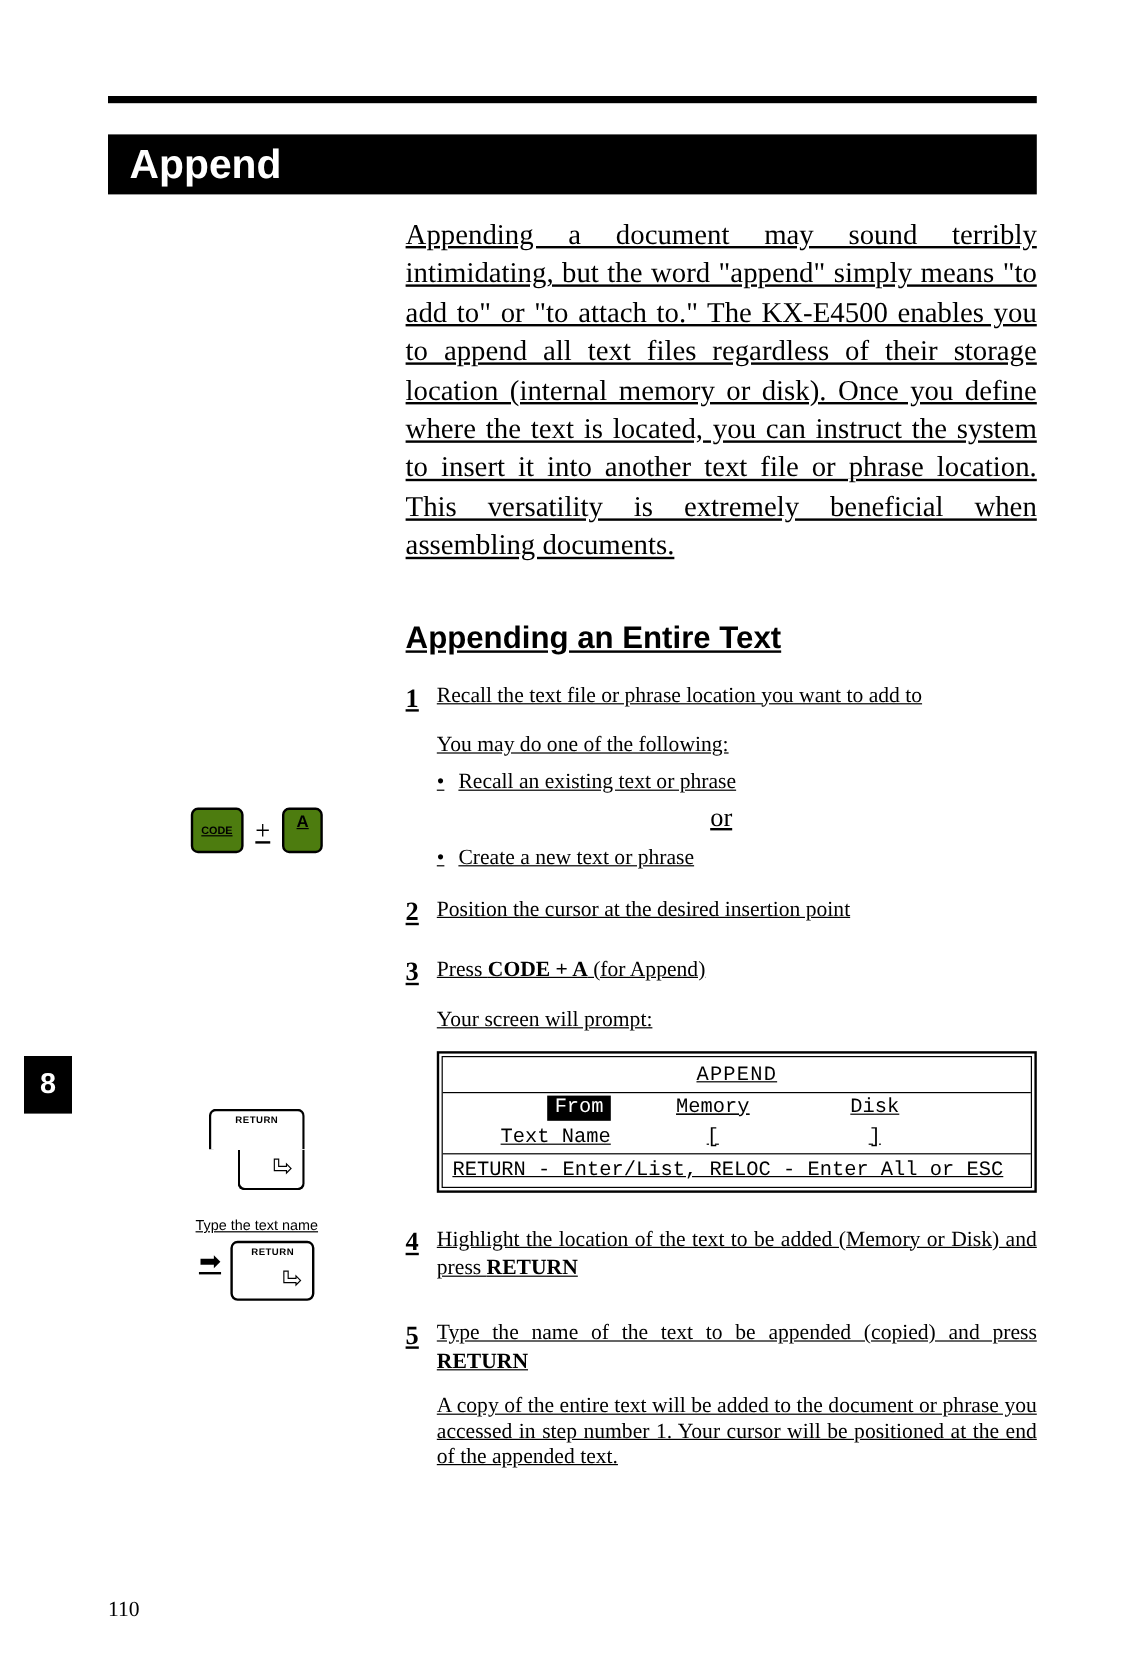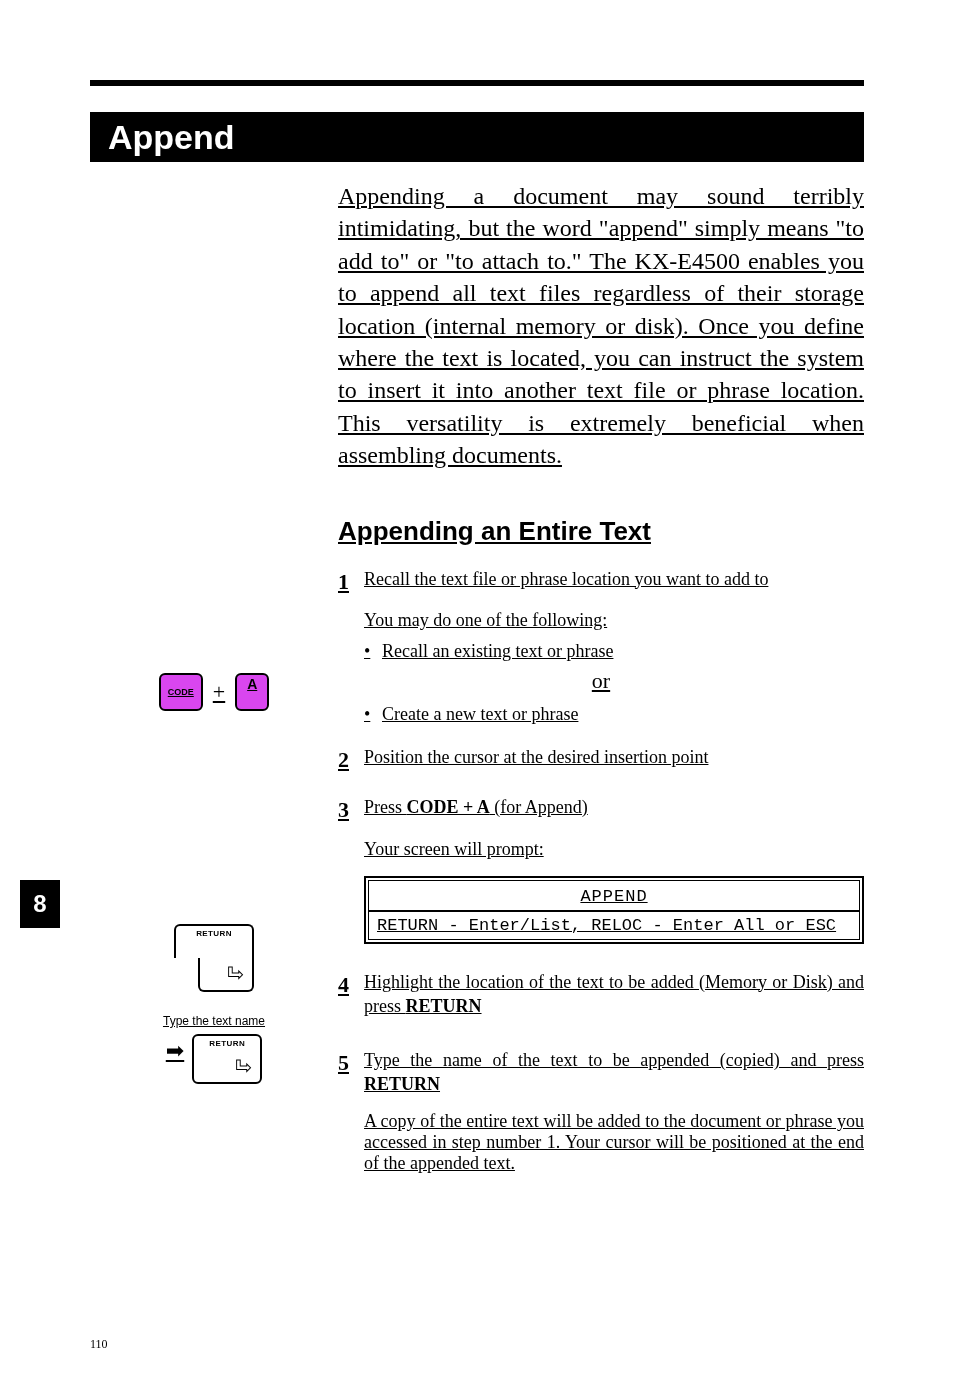--- a/index.html
+++ b/index.html
@@ -137,21 +137,21 @@
     width: 120px;
     text-align: center;
   }
   .screen-footer {
     padding: 4px 8px;
   }
   .page-num {
     position: absolute;
     bottom: 30px;
     left: 90px;
-    font-size: 12px;
+    font-size: 18px;
   }
 
   
   .keyrow {
     display: flex;
     align-items: center;
     justify-content: center;
     gap: 10px;
     height: 44px;
   }
@@ -159,21 +159,21 @@
     border: 2px solid #000;
     border-radius: 6px;
     font-family: Arial, Helvetica, sans-serif;
     font-size: 11px;
     font-weight: bold;
     display: flex;
     align-items: flex-start;
     justify-content: center;
     box-sizing: border-box;
     padding: 3px;
-    background: #d946ef;
+    background: #4d7c0f;
   }
   .key-code { width: 44px; height: 38px; font-size: 9px; align-items: center;}
   .key-a { width: 34px; height: 38px; font-size: 14px; padding-top: 1px; }
   .plus { font-size: 22px; }
 
   .tab8 {
     position: absolute;
     left: -70px;
     top: 700px;
     width: 40px;
@@ -332,20 +332,30 @@
         <div class="body">
           <span>Press </span><span class="bold-inline">CODE + A</span><span> (for Append)</span>
         </div>
       </div>
       <div class="indent">Your screen will prompt:</div>
 
       <div class="screen-box">
         <div class="screen-inner">
           <div class="screen-title">APPEND</div>
           <div class="screen-divider"></div>
+          <div class="screen-row">
+            <div class="screen-cell-from"><span class="from-inv">From</span></div>
+            <div class="screen-cell-mem"><span class="underline">Memory</span></div>
+            <div class="screen-cell-disk">Disk</div>
+          </div>
+          <div class="screen-row">
+            <div class="screen-cell-from">Text Name</div>
+            <div class="screen-cell-mem">[</div>
+            <div class="screen-cell-disk">]</div>
+          </div>
           <div class="screen-divider"></div>
           <div class="screen-footer">RETURN - Enter/List, RELOC - Enter All or ESC</div>
         </div>
       </div>
 
       <div class="step" style="margin-top:26px;">
         <div class="num">4</div>
         <div class="body">
           <span>Highlight the location of the text to be added (Memory or Disk) and press </span><span class="bold-inline">RETURN</span>
         </div>

